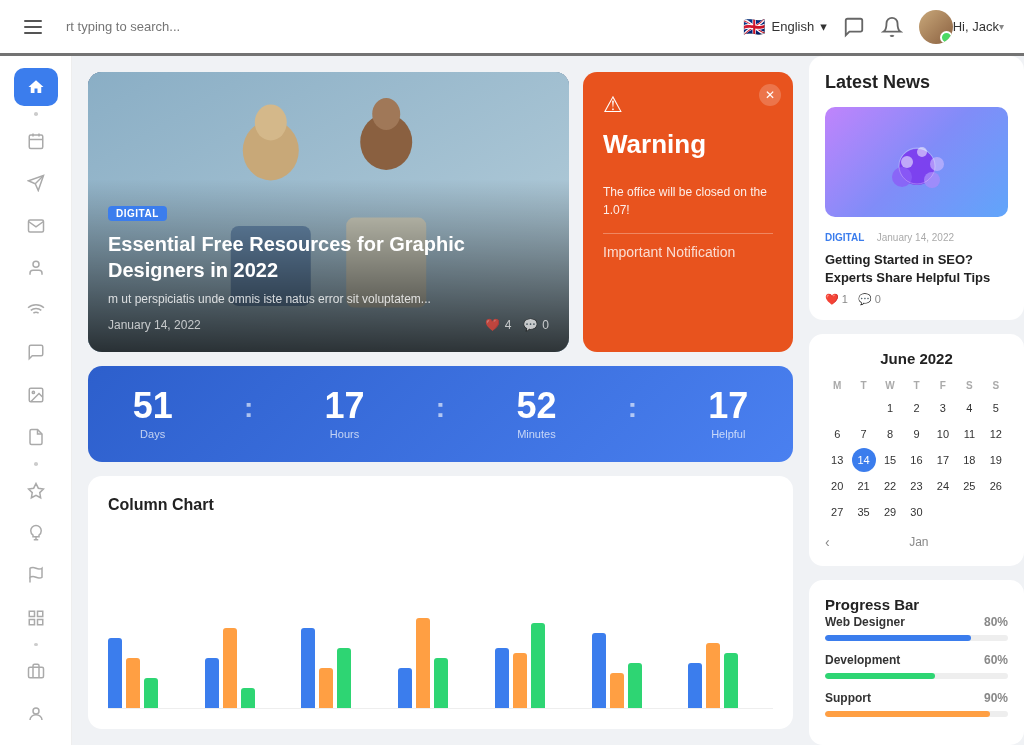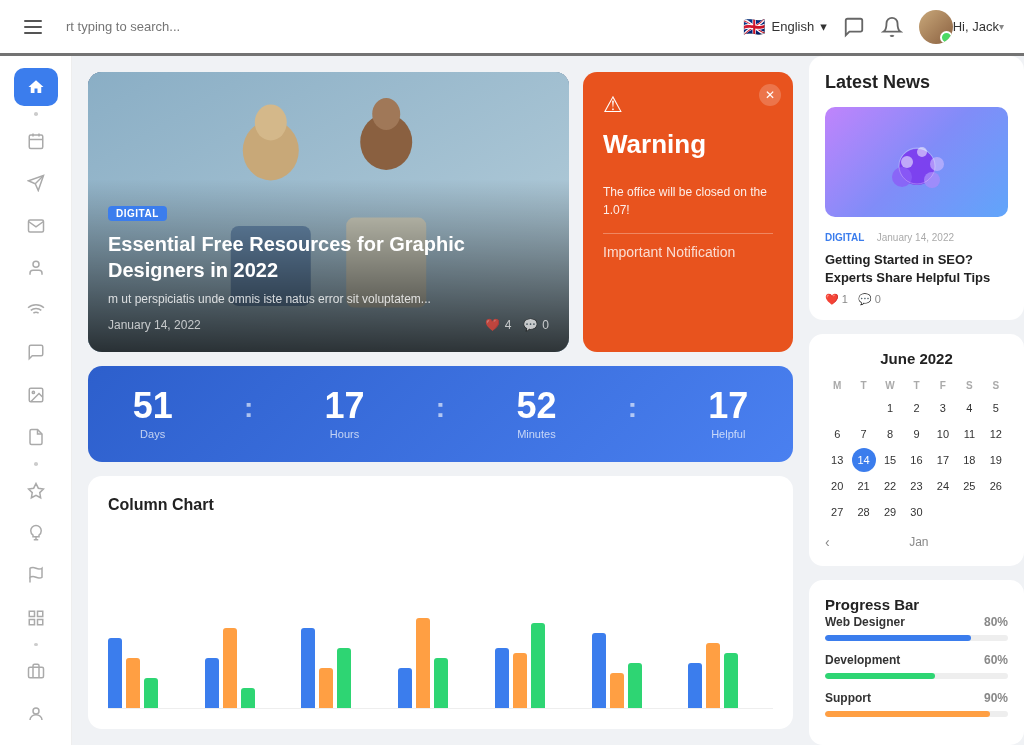--- a/index.html
+++ b/index.html
@@ -484,21 +484,21 @@
           <div class="cal-day">18</div>
           <div class="cal-day">19</div>
           <div class="cal-day">20</div>
           <div class="cal-day">21</div>
           <div class="cal-day">22</div>
           <div class="cal-day">23</div>
           <div class="cal-day">24</div>
           <div class="cal-day">25</div>
           <div class="cal-day">26</div>
           <div class="cal-day">27</div>
-          <div class="cal-day">28</div>
+          <div class="cal-day">35</div>
           <div class="cal-day">29</div>
           <div class="cal-day">30</div>
           <div class="cal-day empty"></div>
           <div class="cal-day empty"></div>
           <div class="cal-day empty"></div>
         </div>
       <div class="cal-nav">
         <span class="cal-nav-btn">‹</span>
         <span>Jan</span>
         <span></span>

